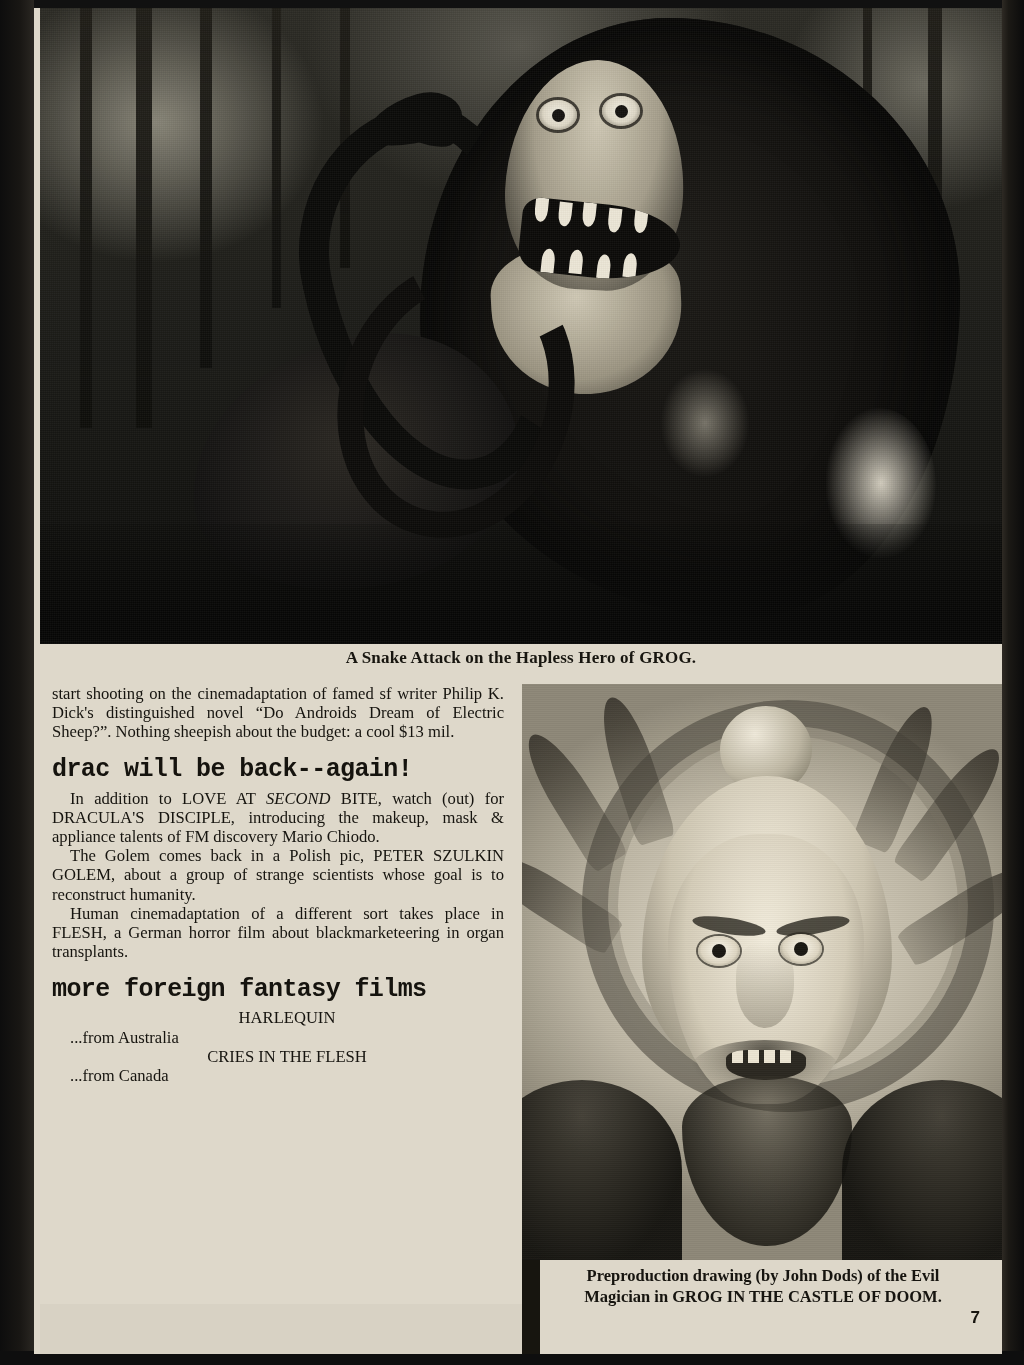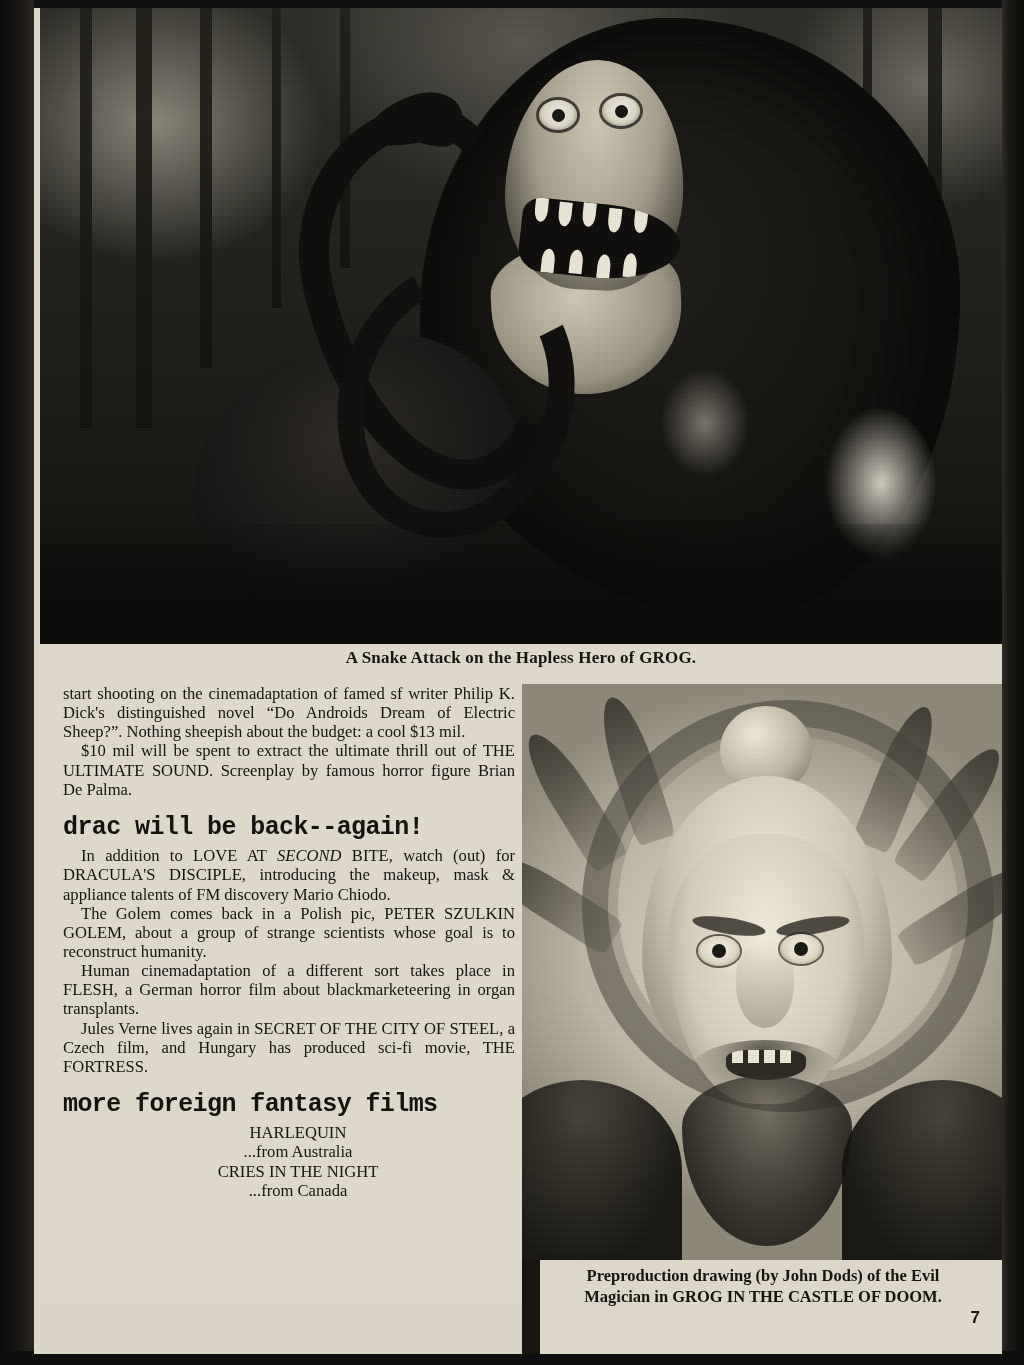--- a/index.html
+++ b/index.html
@@ -183,21 +183,21 @@
     font-family: "Liberation Serif", serif;
     font-weight: bold;
     font-size: 17px;
     color: #17150f;
     letter-spacing: 0.2px;
   }
 
   
   .text-col {
     position: absolute;
-    left: 29px; top: 676px;
+    left: 18px; top: 676px;
     width: 452px;
     color: #16140f;
     font-size: 16.6px;
     line-height: 1.155;
     text-align: justify;
   }
   .text-col p {
     margin: 0;
     text-indent: 18px;
   }
@@ -211,21 +211,21 @@
     color: #15130e;
     letter-spacing: -0.6px;
   }
   .it { font-style: italic; }
   .bd { font-weight: normal; }
   .centerline {
     text-indent: 0;
     text-align: center;
     margin: 1px 0 0 0;
   }
-  .leftline { text-indent: 0; text-align: center; margin: 0; }
+  .leftline { text-indent: 0; text-align: left; margin: 0; }
 
   
   .art-box {
     position: absolute;
     left: 488px; top: 676px;
     width: 480px; height: 576px;
     background: #cdc6b4;
     overflow: hidden;
   }
   .art-bg {
@@ -419,41 +419,39 @@
       <div class="ground"></div>
       <div class="grain"></div>
     </div>
 
     <div class="top-caption">A Snake Attack on the Hapless Hero of GROG.</div>
 
     <div class="text-col">
 
       <p class="noindent">start shooting on the cinemadaptation of famed sf writer Philip K. Dick's distinguished novel “Do Androids Dream of Electric Sheep?”. Nothing sheepish about the budget: a cool $13 mil.</p>
 
-      <p>$10 mil will be spent to extract the ultimate thrill out of THE ULTIMATE SOUND. Screenplay by famous horror figure Brian De Palma.</p>
 
       <h2 class="head">drac will be back--again!</h2>
 
       <p>
         <span>In addition to LOVE AT </span><span class="it">SECOND</span><span> BITE, watch (out) for DRACULA'S DISCIPLE, introducing the makeup, mask &amp; appliance talents of </span><span class="bd">FM</span><span> discovery Mario Chiodo.</span>
       </p>
 
       <p>The Golem comes back in a Polish pic, PETER SZULKIN GOLEM, about a group of strange scientists whose goal is to reconstruct humanity.</p>
 
       <p>Human cinemadaptation of a different sort takes place in FLESH, a German horror film about blackmarketeering in organ transplants.</p>
 
-      <p>Jules Verne lives again in SECRET OF THE CITY OF STEEL, a Czech film, and Hungary has produced sci-fi movie, THE FORTRESS.</p>
 
       <h2 class="head">more foreign fantasy films</h2>
 
 
       <p class="centerline">HARLEQUIN</p>
       <p class="leftline">...from Australia</p>
 
-      <p class="centerline">CRIES IN THE NIGHT</p>
+      <p class="centerline">CRIES IN THE FLESH</p>
       <p class="leftline">...from Canada</p>
     </div>
 
     <div class="art-box">
       <div class="art-bg"></div>
 
       <div class="spike" style="left:30px; top:40px; transform:rotate(-32deg);"></div>
       <div class="spike" style="left:92px; top:10px; transform:rotate(-18deg);"></div>
       <div class="spike" style="left:356px; top:18px; transform:rotate(22deg);"></div>
       <div class="spike" style="left:410px; top:52px; transform:rotate(36deg);"></div>

